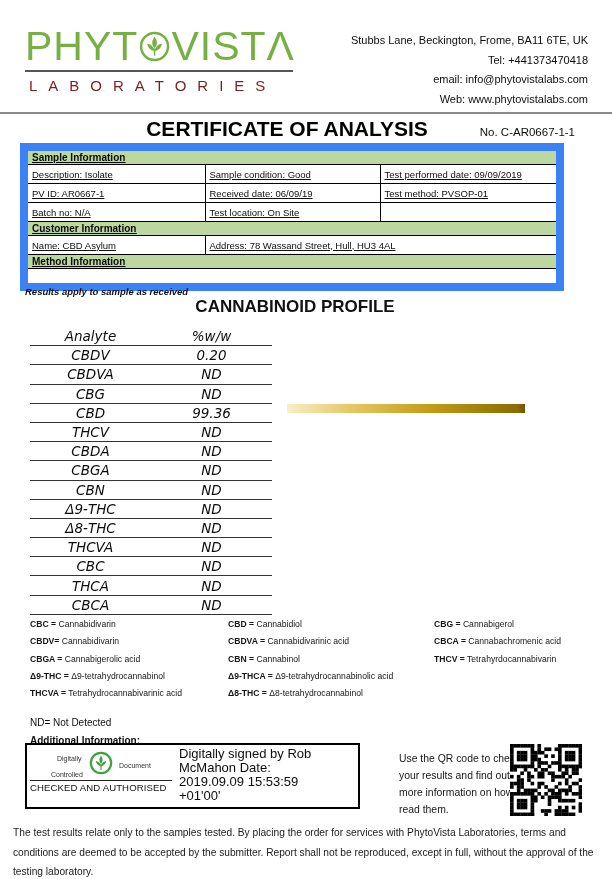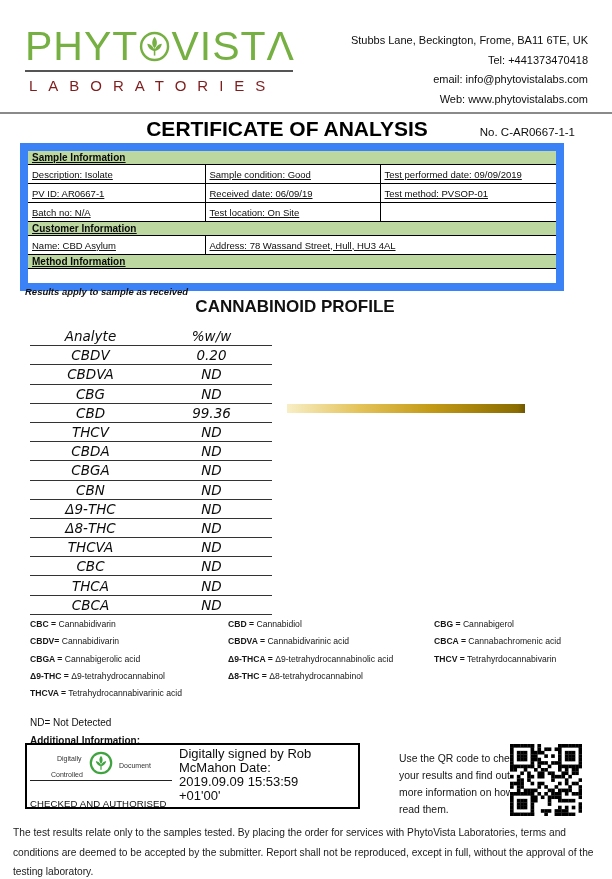--- a/index.html
+++ b/index.html
@@ -40,21 +40,21 @@
   .legend-item b { font-weight:bold; }
   .additional-header { position:absolute; left:30px; top:699px; font-size:10px; font-weight:bold;margin-top:36px; }
   .nd-note { position:absolute; left:30px; top:717px; font-size:10px; }
   
   .sig-box { position:absolute; left:25px; top:743px; width:335px; height:66px; border:2px solid #000; display:flex; }
   .stamp { position:relative; width:148px; height:100%; font-size:7px; color:#333; }
   .stamp .w1 { position:absolute; left:30px; top:10px; }
   .stamp .w2 { position:absolute; left:24px; top:26px; }
   .stamp .w3 { position:absolute; left:92px; top:17px; }
   .stamp .icon { position:absolute; left:62px; top:6px; width:24px; height:24px; }
-  .stamp-label { position:absolute; left:3px; top:35px; width:142px; border-top:1.5px solid #222; padding-top:17px; font-size:9.6px; color:#111; white-space:nowrap; letter-spacing:0.1px; }
+  .stamp-label { position:absolute; left:3px; top:35px; width:142px; border-top:1.5px solid #222; padding-top:1px; font-size:9.6px; color:#111; white-space:nowrap; letter-spacing:0.1px; }
   .signed { width:160px; padding:2px 0 0 4px; font-size:13px; line-height:14px; color:#0d0d0d; }
   
   .qr-note { position:absolute; left:399px; top:750px; width:128px; font-size:10.4px; line-height:17px; color:#161616; }
   .qr-svg { position:absolute; left:510px; top:744px; width:72px; height:72px; fill:#000; background:#fff; }
   
   .footer { position:absolute; left:13px; top:823px; width:588px; font-size:10.2px; line-height:19.5px; color:#1a1a1a; }
 </style>
 </head>
 <body>
 
@@ -226,20 +226,21 @@
     <div class="legend-item"><b>CBC =</b> <span>Cannabidivarin</span></div>
         <div class="legend-item"><b>CBDV=</b> <span>Cannabidivarin</span></div>
         <div class="legend-item"><b>CBGA =</b> <span>Cannabigerolic acid</span></div>
         <div class="legend-item"><b>Δ9-THC =</b> <span>Δ9-tetrahydrocannabinol</span></div>
         <div class="legend-item"><b>THCVA =</b> <span>Tetrahydrocannabivarinic acid</span></div>
       </div>
     <div class="legend-col">
 
     <div class="legend-item"><b>CBD =</b> <span>Cannabidiol</span></div>
         <div class="legend-item"><b>CBDVA =</b> <span>Cannabidivarinic acid</span></div>
+        <div class="legend-item"><b>CBN =</b> <span>Cannabinol</span></div>
         <div class="legend-item"><b>Δ9-THCA =</b> <span>Δ9-tetrahydrocannabinolic acid</span></div>
         <div class="legend-item"><b>Δ8-THC =</b> <span>Δ8-tetrahydrocannabinol</span></div>
       </div>
     <div class="legend-col">
 
         <div class="legend-item"><b>CBG =</b> <span>Cannabigerol</span></div>
         <div class="legend-item"><b>CBCA =</b> <span>Cannabachromenic acid</span></div>
         <div class="legend-item"><b>THCV =</b> <span>Tetrahyrdocannabivarin</span></div>
       </div>
   </div>

